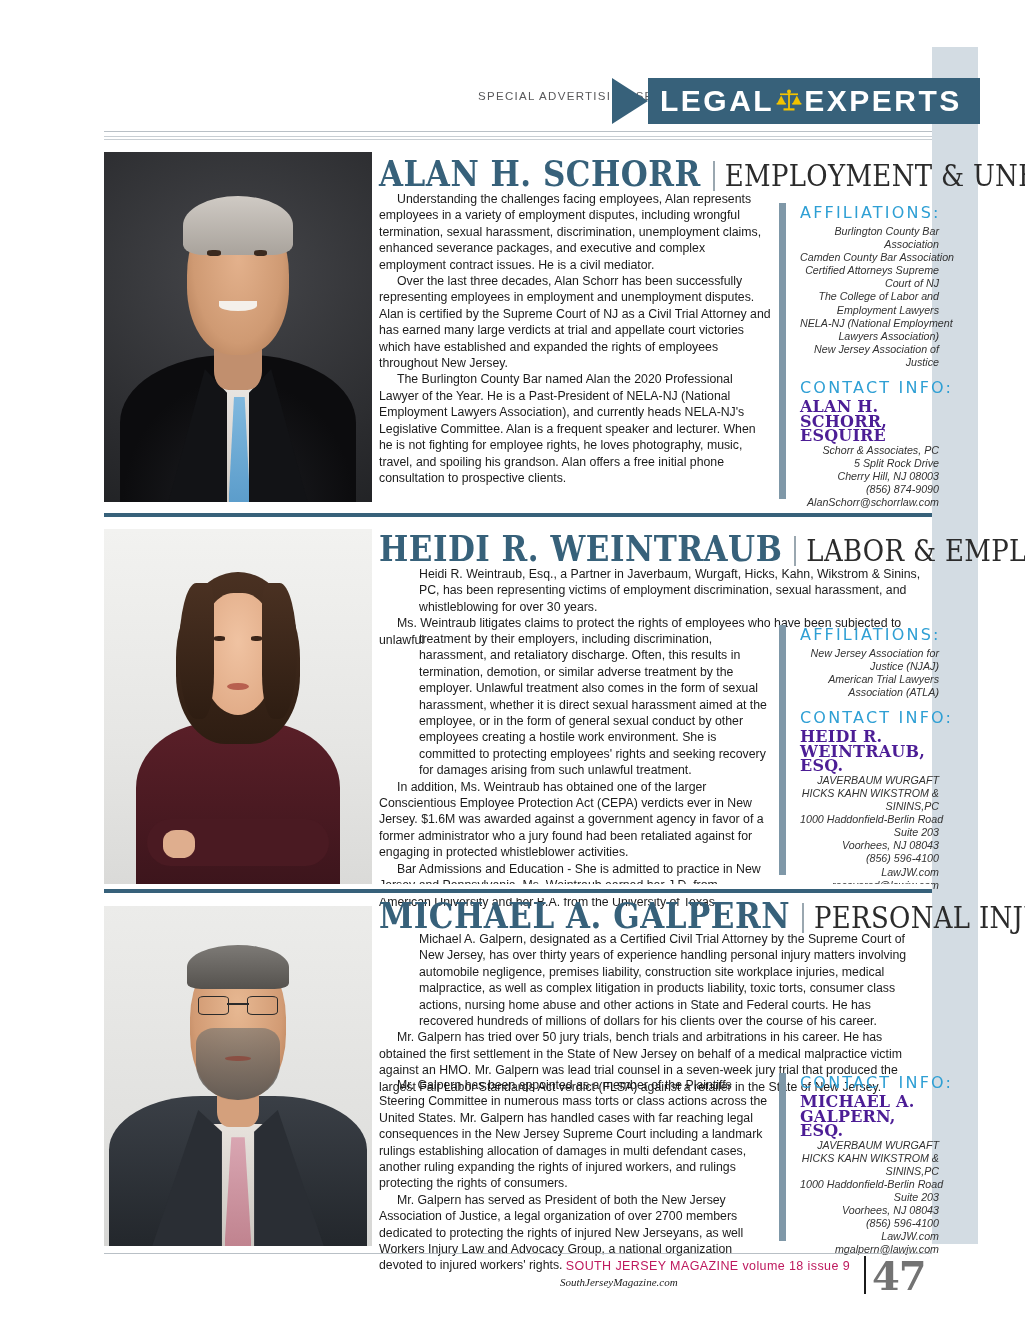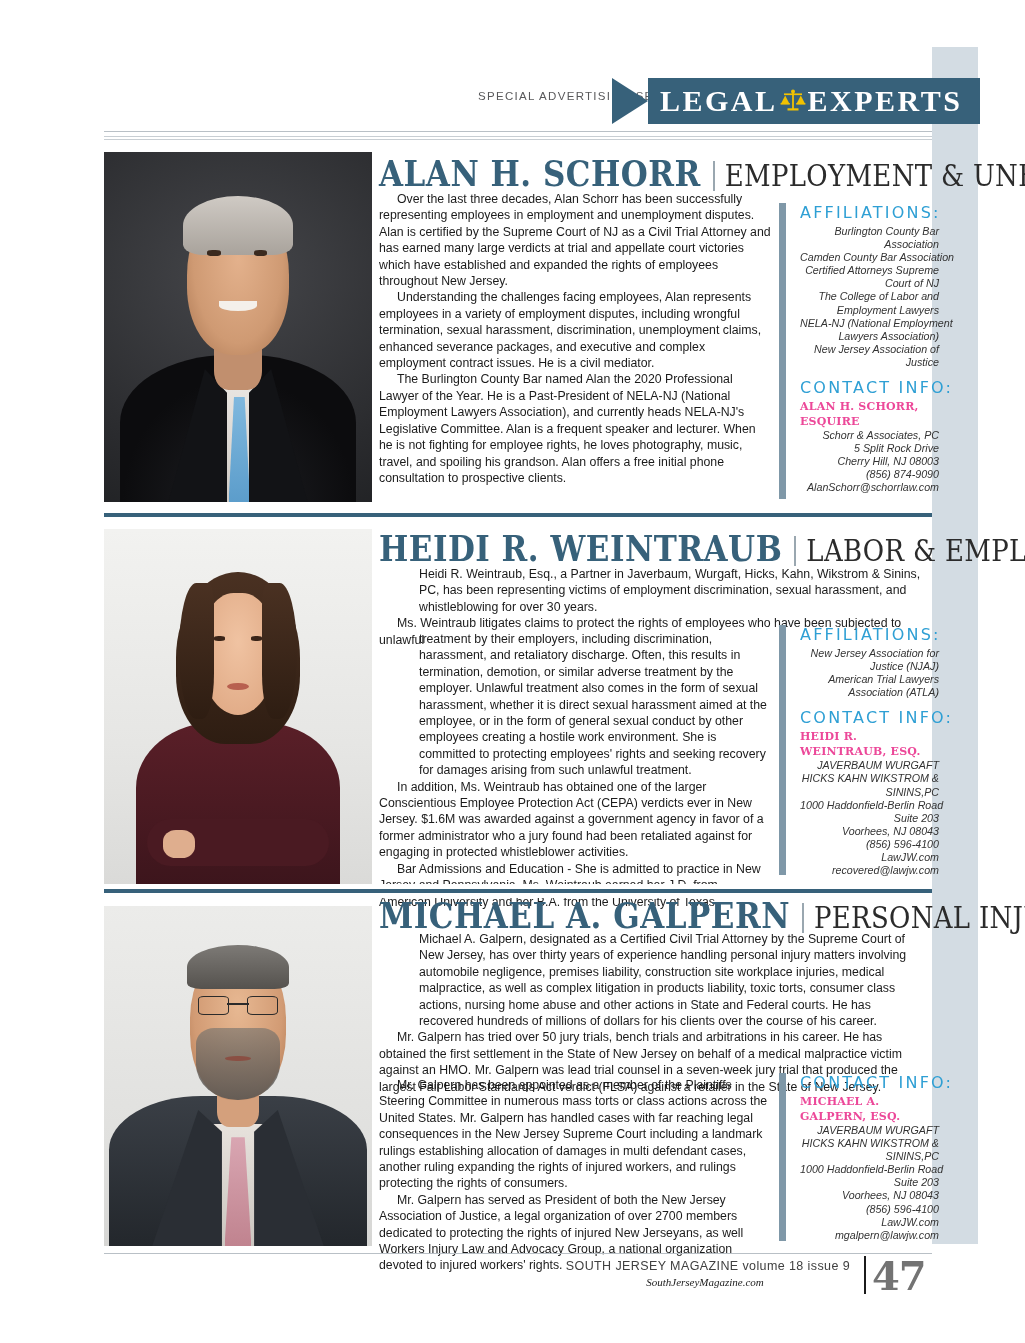--- a/index.html
+++ b/index.html
@@ -29,21 +29,21 @@
   }
   .banner-arrow{
     position:absolute;top:78px;left:612px;width:0;height:0;
     border-top:23px solid transparent;
     border-bottom:23px solid transparent;
     border-left:36px solid #37617a;
     transform:scaleX(1);
   }
   .banner-title{
     position:absolute;top:82px;left:660px;
-    font-family:Liberation Serif, serif;
+    font-family:Liberation Sans, sans-serif;
     font-weight:700;
     font-size:30px;
     letter-spacing:2.5px;
     color:#ffffff;
     white-space:nowrap;
     line-height:38px;
   }
   .scales{
     display:inline-block;
     vertical-align:-3px;
@@ -133,48 +133,48 @@
     font-size:16px;
     letter-spacing:2.2px;
     color:#2e9fd4;
     font-weight:400;
     margin-bottom:3px;
     white-space:nowrap;
   }
   .side-name{
     font-family:"DejaVu Serif", serif;
     font-weight:700;
-    font-size:11px;
-    color:#ec4899;
+    font-size:16px;
+    color:#4c1d95;
     line-height:14.5px;
     letter-spacing:0.2px;
   }
   .side-lines{
     font-family:"Liberation Sans", sans-serif;
     font-style:italic;
     font-size:10.7px;
     line-height:13.1px;
     color:#333;
   }
   .side-lines div{white-space:nowrap;text-align:right;}
   .side-gap{height:9px;}
 
   
   .footer-rule{position:absolute;left:104px;width:828px;height:1px;background:#b9c0c6;}
   .foot-main{
     position:absolute;
     font-family:"Liberation Sans", sans-serif;
-    font-size:12.5px;letter-spacing:0.4px;color:#404040;
+    font-size:12.5px;letter-spacing:0.4px;color:#be185d;
     white-space:nowrap;text-align:right;
   }
   .foot-sub{
     position:absolute;
     font-family:"Liberation Serif", serif;
     font-style:italic;font-size:11px;color:#1b1b1b;
-    white-space:nowrap;text-align:center;
+    white-space:nowrap;text-align:left;
   }
   .foot-divider{position:absolute;width:2px;background:#1b1b1b;}
   .foot-page{
     position:absolute;
     font-family:"DejaVu Serif", serif;
     font-weight:700;font-size:40px;color:#737373;
     letter-spacing:-1px;
     line-height:40px;
   }
 </style>
@@ -248,22 +248,22 @@
 
     <div style="position:absolute;top:42.5%;left:43%;width:14%;height:3%;
       background:#f4f0ea;border-radius:0 0 60% 60%;"></div>
   </div>
 
   <div class="attorney-head" style="top:158px;left:379px;">
     <span class="att-name">ALAN H. SCHORR</span><span class="att-sep"></span><span class="att-spec">EMPLOYMENT &amp; UNEMPLOYMENT LAW</span>
   </div>
 
   <div class="body-copy" style="top:191px;left:379px;width:392px;">
+    <p>Understanding the challenges facing employees, Alan represents employees in a variety of employment disputes, including wrongful termination, sexual harassment, discrimination, unemployment claims, enhanced severance packages, and executive and complex employment contract issues. He is a civil mediator.</p>
     <p>Over the last three decades, Alan Schorr has been successfully representing employees in employment and unemployment disputes. Alan is certified by the Supreme Court of NJ as a Civil Trial Attorney and has earned many large verdicts at trial and appellate court victories which have established and expanded the rights of employees throughout New Jersey.</p>
-    <p>Understanding the challenges facing employees, Alan represents employees in a variety of employment disputes, including wrongful termination, sexual harassment, discrimination, unemployment claims, enhanced severance packages, and executive and complex employment contract issues. He is a civil mediator.</p>
     <p>The Burlington County Bar named Alan the 2020 Professional Lawyer of the Year. He is a Past-President of NELA-NJ (National Employment Lawyers Association), and currently heads NELA-NJ's Legislative Committee. Alan is a frequent speaker and lecturer. When he is not fighting for employee rights, he loves photography, music, travel, and spoiling his grandson. Alan offers a free initial phone consultation to prospective clients.</p>
   </div>
 
   <div class="side-block" style="top:203px;left:779px;width:160px;height:296px;">
     <div class="side-bar" style="height:296px;"></div>
     <div class="side-inner">
       <div class="side-h">AFFILIATIONS:</div>
       <div class="side-lines">
         <div>Burlington County Bar</div>
         <div>Association</div>

